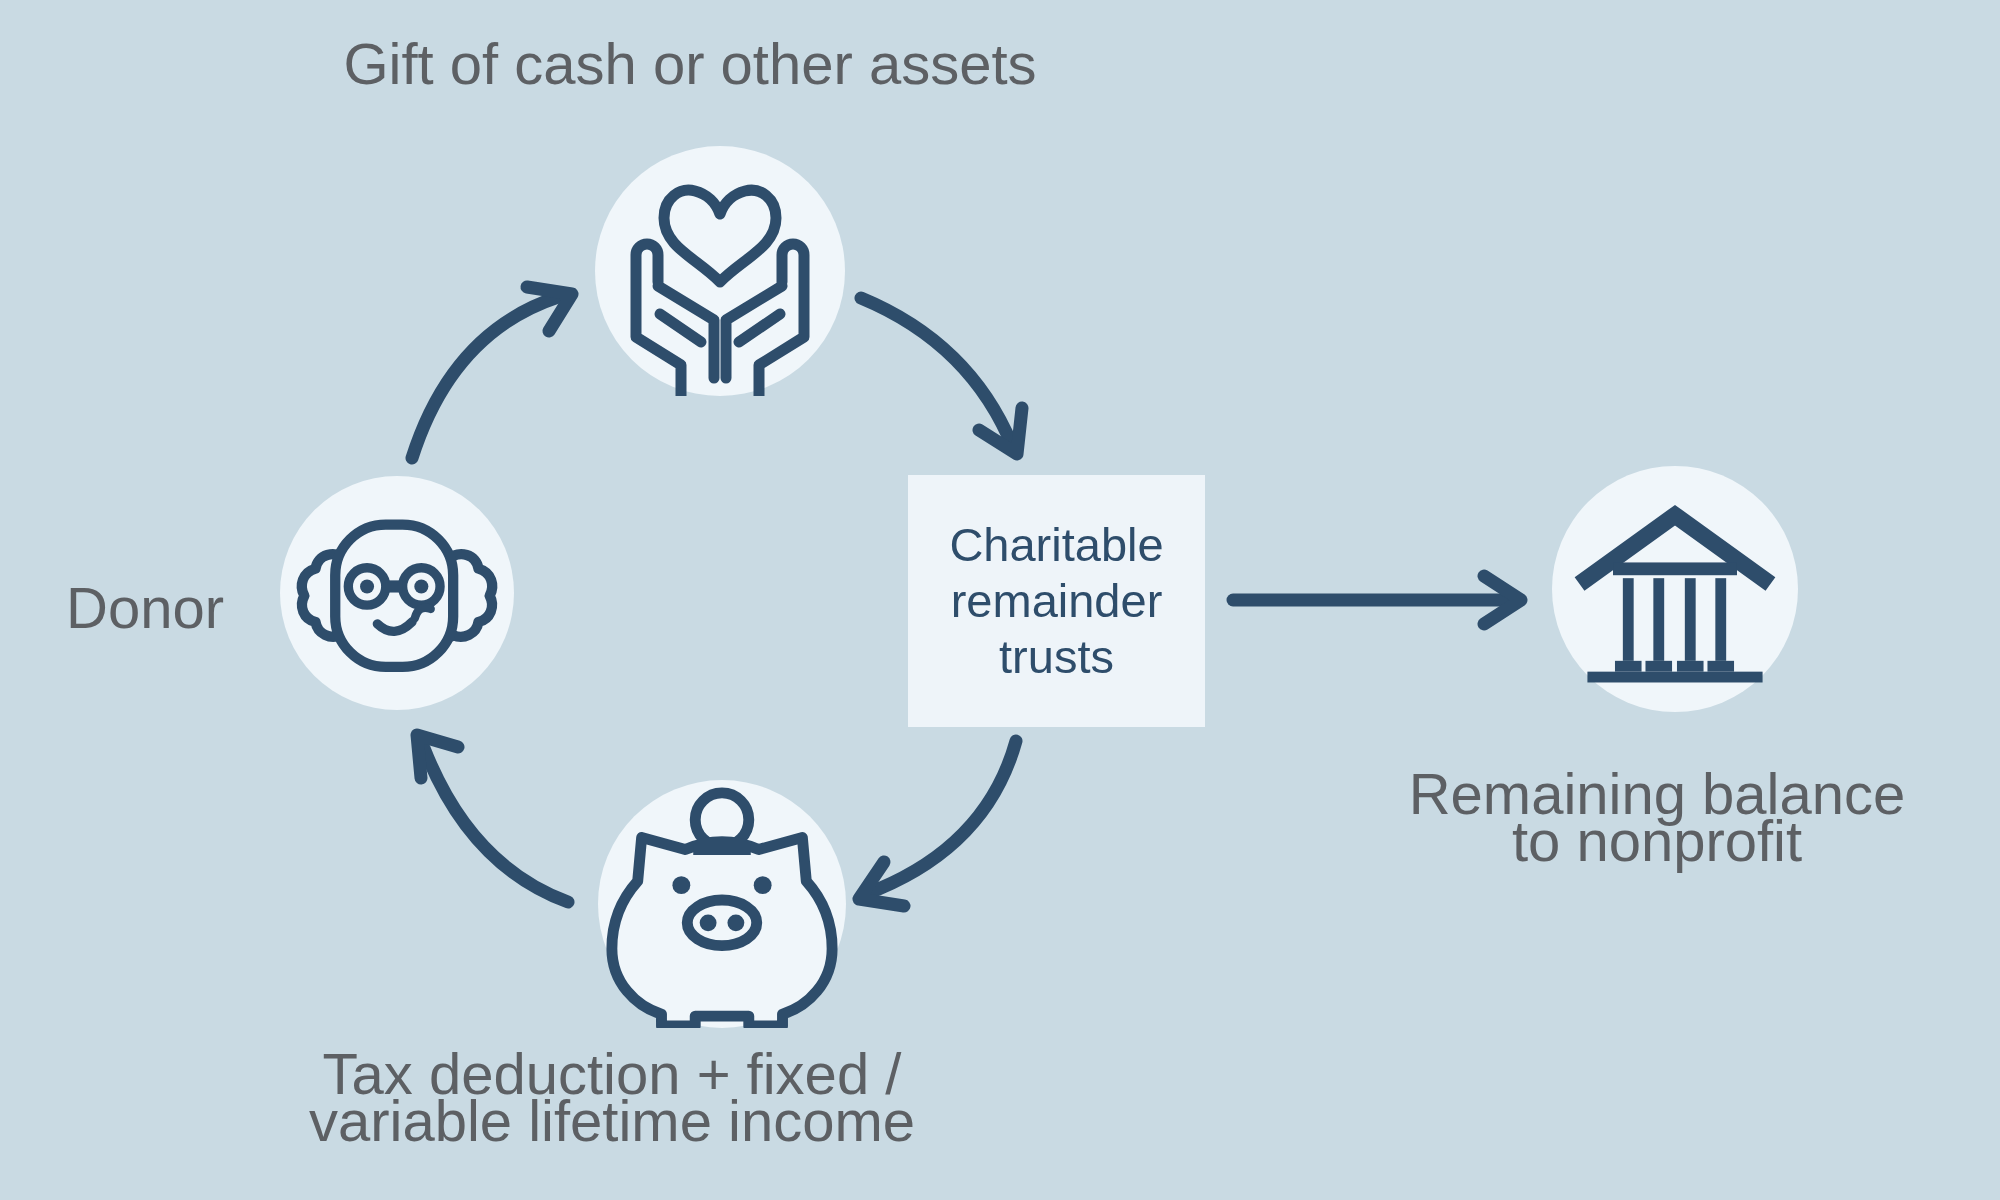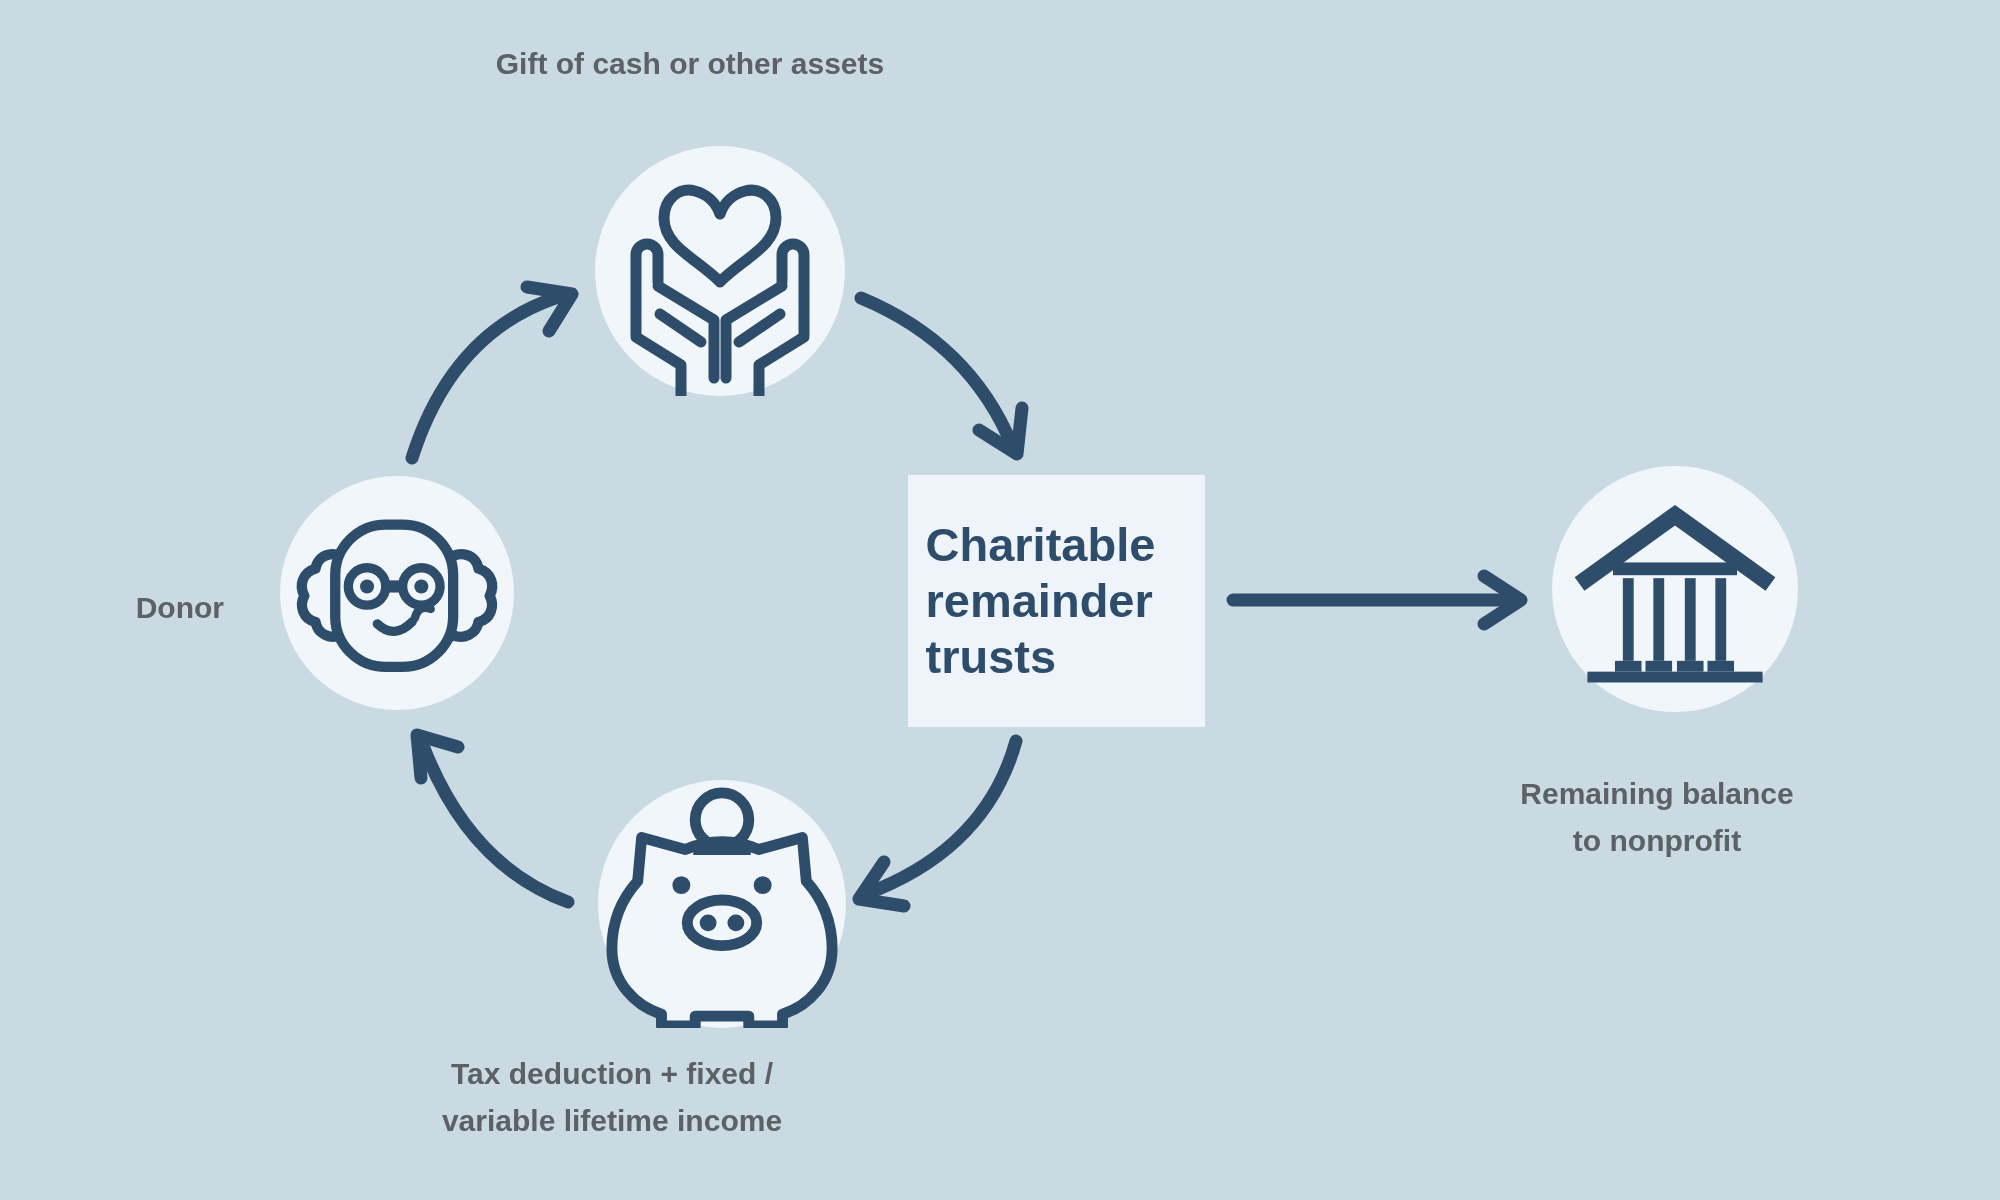--- a/index.html
+++ b/index.html
@@ -20,27 +20,27 @@
   .node-circle svg{width:100%;height:100%;display:block;}
   .trust-box{
     position:absolute;
     left:908px;top:475px;width:297px;height:252px;
     background:var(--box-fill,#eef4f9);
     color:var(--accent-color,#2e4d6b);
     display:flex;align-items:center;justify-content:center;
   }
   .trust-box .trust-text{
     width:262px;
-    text-align:left;
-    font-size:47px;line-height:56px;font-weight:700;
+    text-align:center;
+    font-size:47px;line-height:56px;font-weight:400;
   }
   .label{
     position:absolute;
     color:var(--label-color,#5d6064);
-    font-size:30px;line-height:47px;font-weight:700;
+    font-size:58px;line-height:47px;font-weight:400;
   }
   .label.centered{transform:translateX(-50%);text-align:center;white-space:nowrap;}
   .label.right-aligned{text-align:right;}
   .label .label-line{display:block;}
   #gift-label{left:690px;top:40px;}
   #donor-label{left:24px;top:584px;width:200px;}
   #income-label{left:612px;top:1050px;}
   #nonprofit-label{left:1657px;top:770px;}
   #gift-circle{left:595px;top:146px;width:250px;height:250px;}
   #donor-circle{left:280px;top:476px;width:234px;height:234px;}

